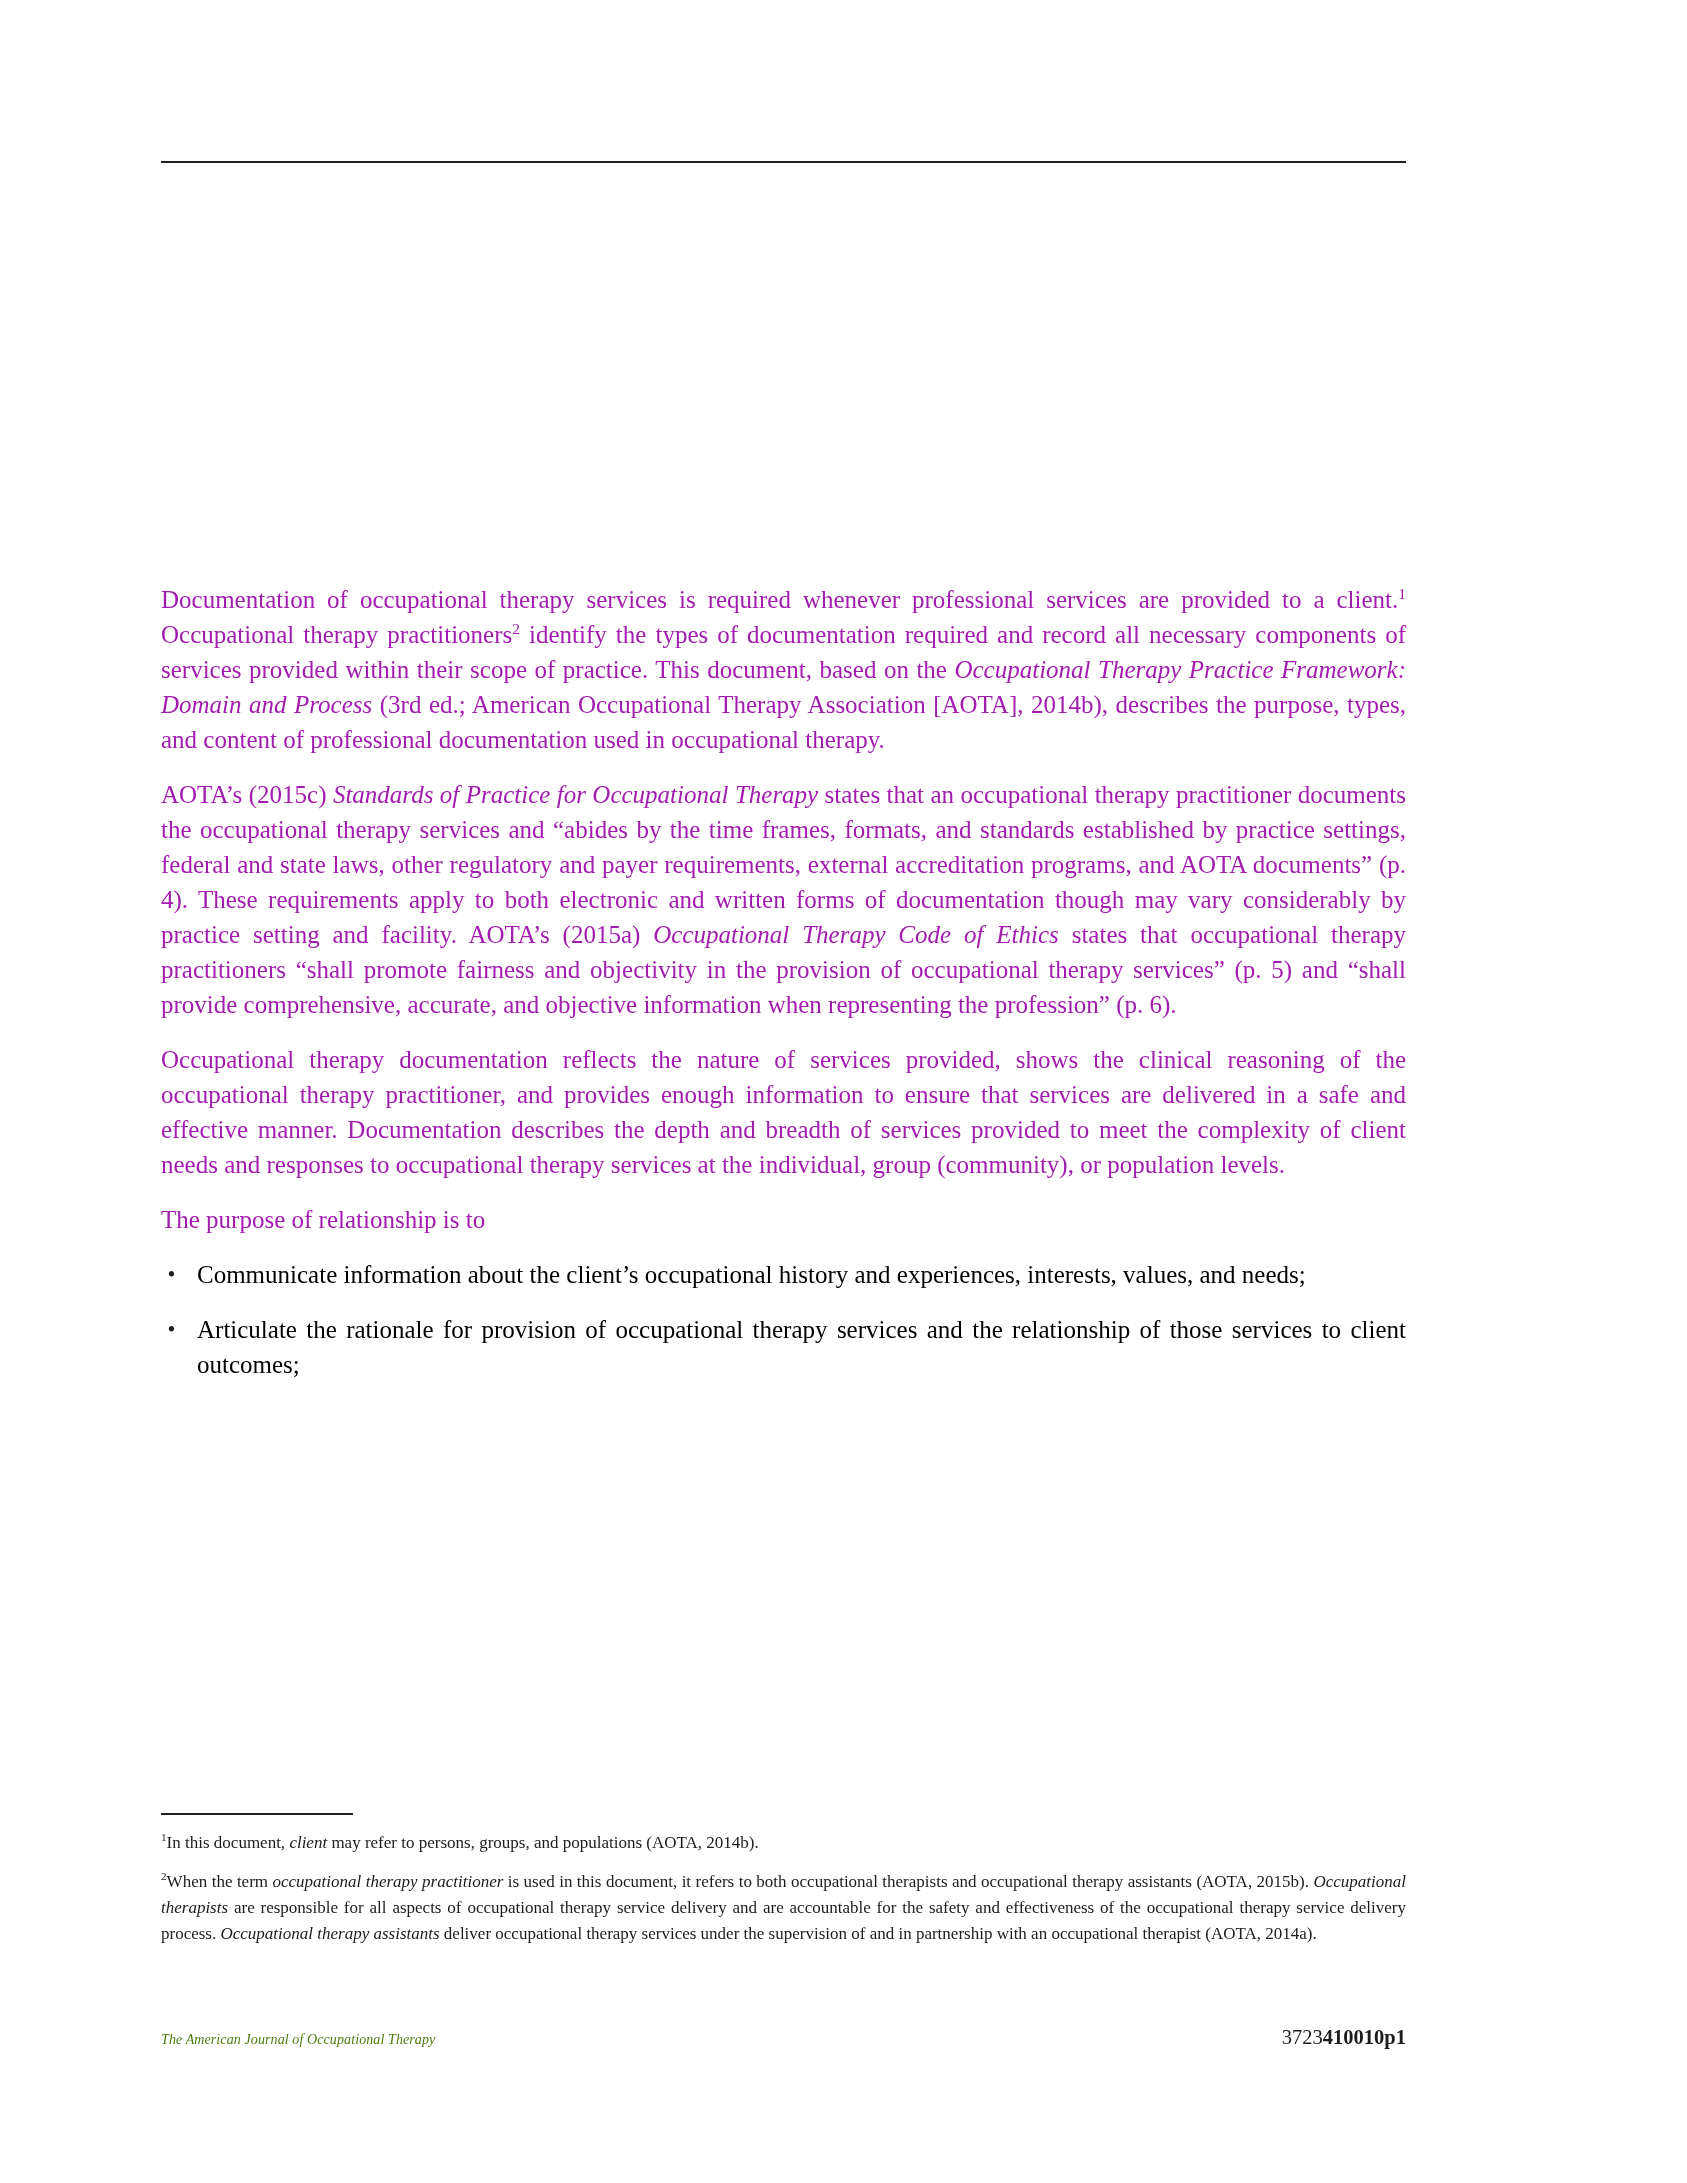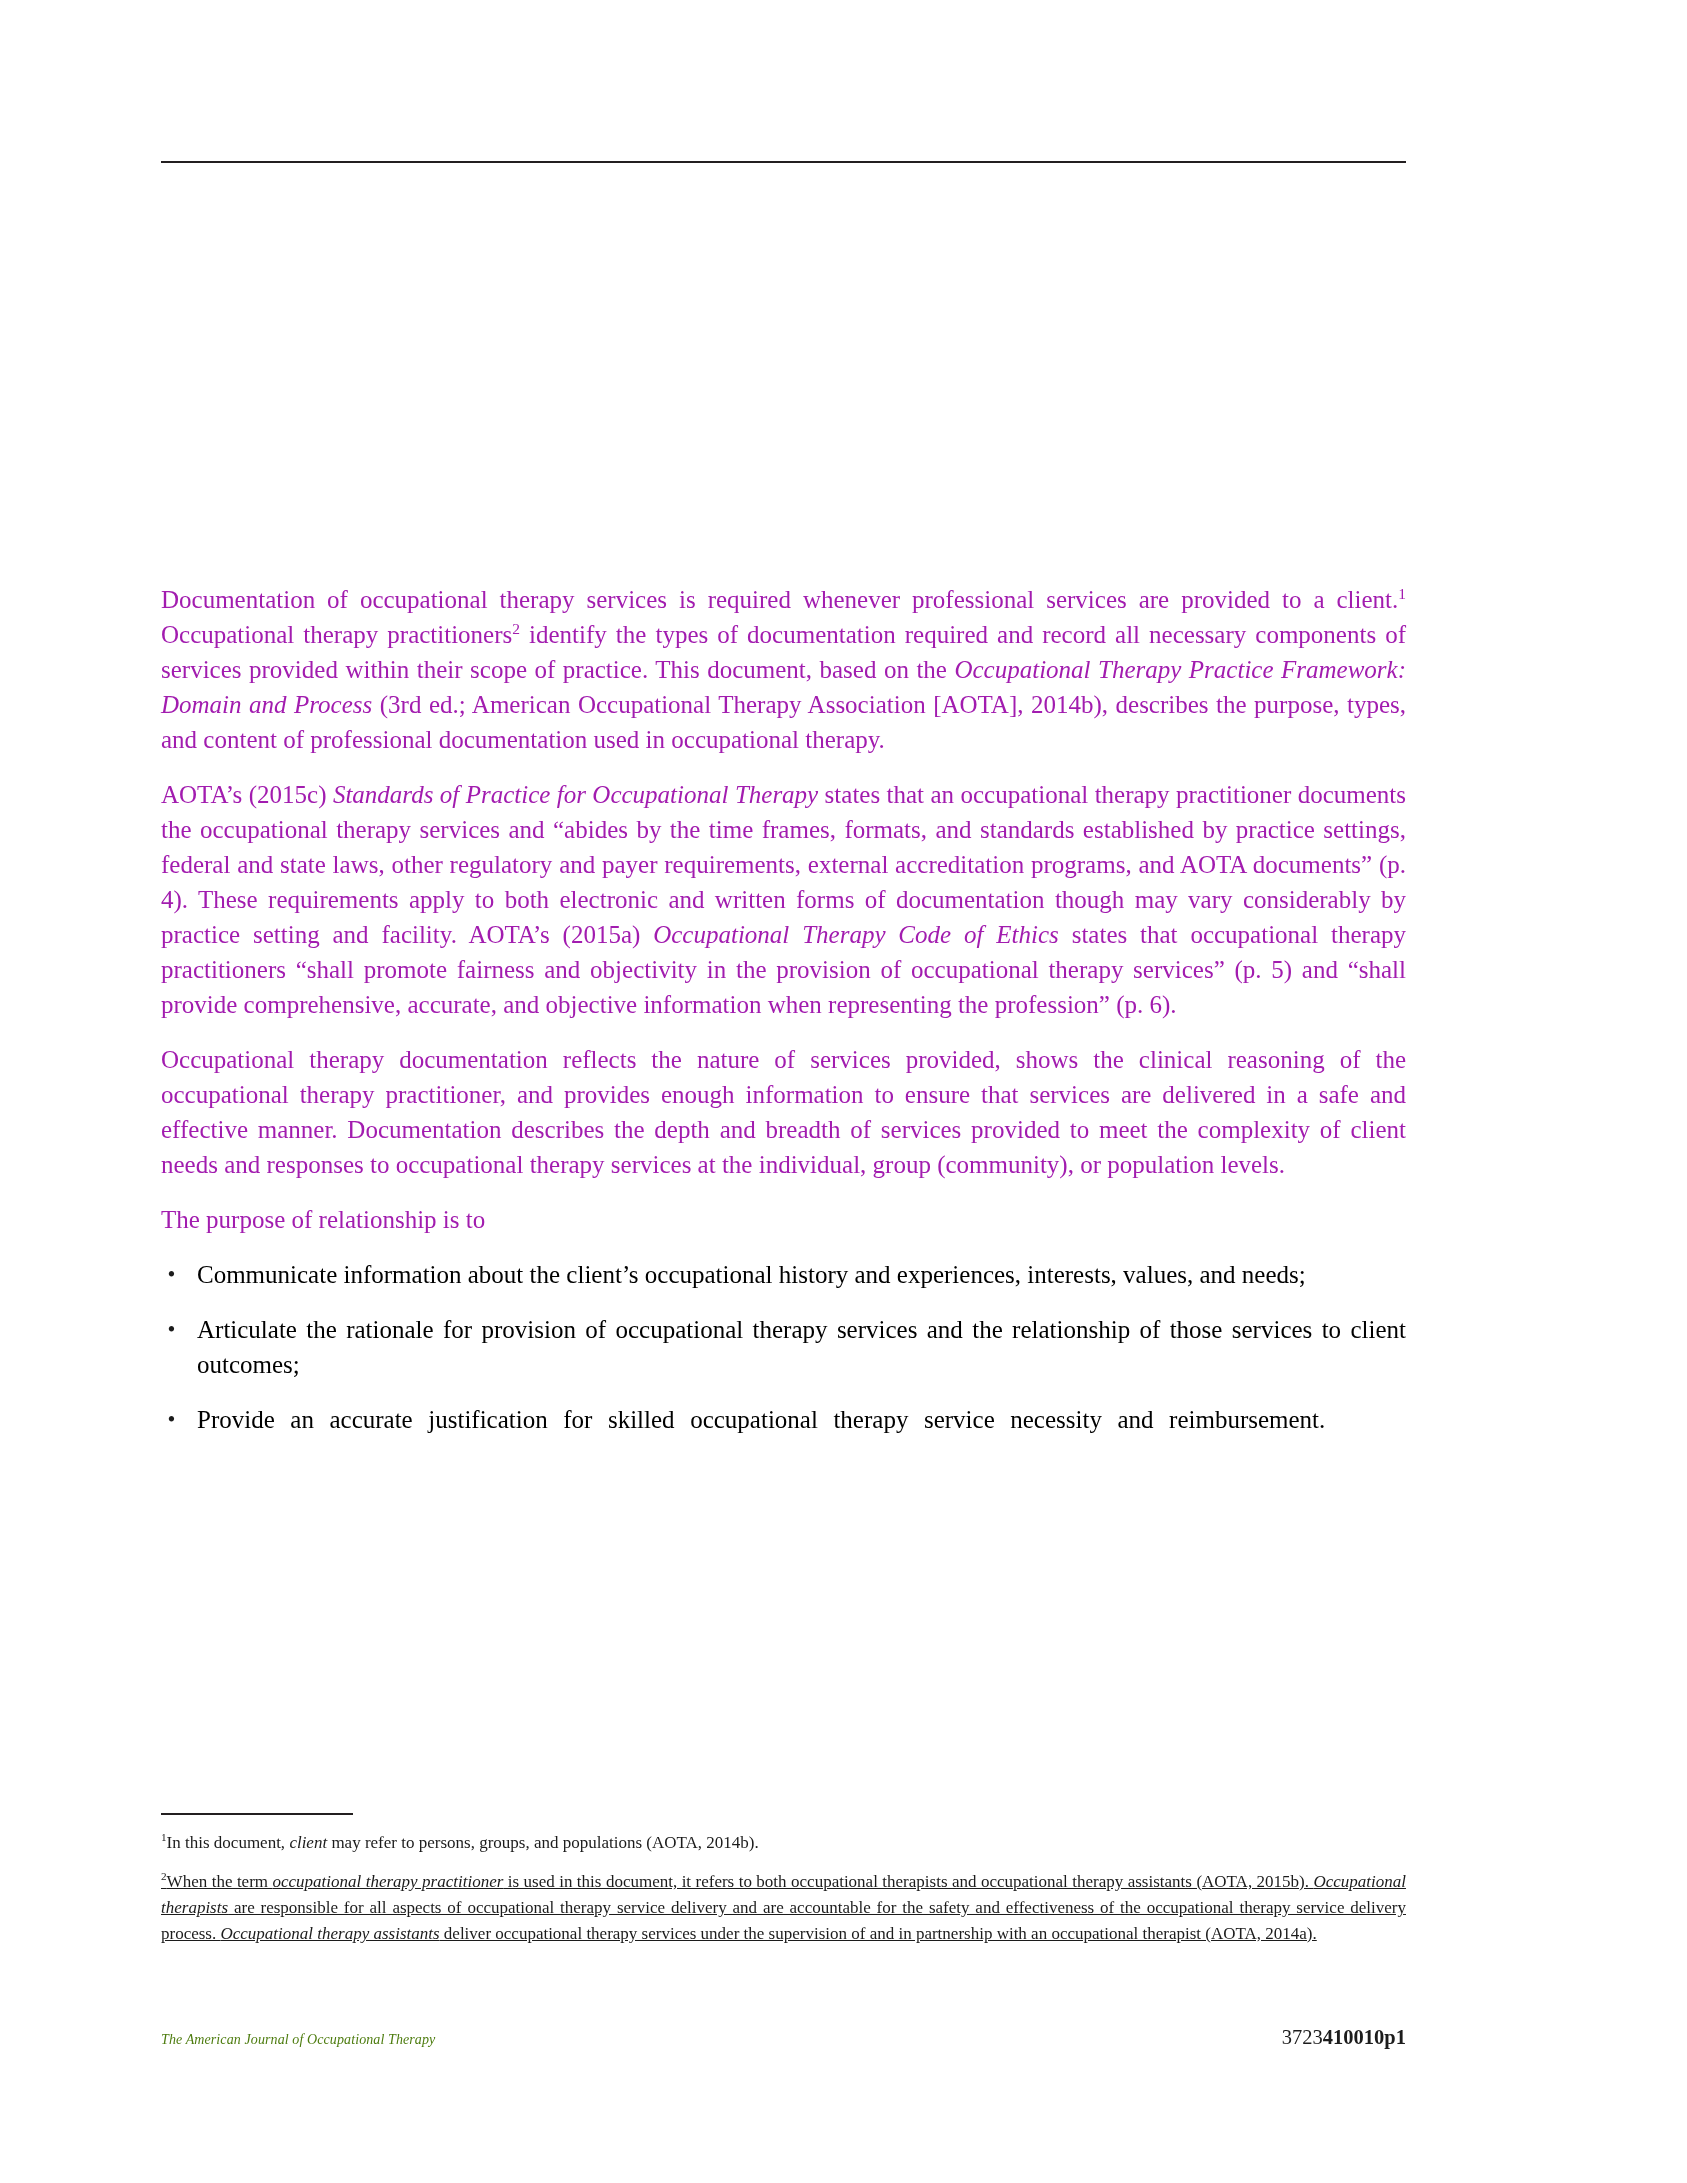--- a/index.html
+++ b/index.html
@@ -125,21 +125,21 @@
     background: #231f20;
     margin-bottom: 14.6px;
   }
   p.footnote {
     margin: 0 0 13.2px 0;
     font-size: 17px;
     line-height: 26px;
     text-align: justify;
     color: #1c1c1c;
   }
-  p.footnote:last-child { margin-bottom: 4px; text-decoration: underline; }
+  p.footnote:last-child { margin-bottom: 4px; }
   p.footnote sup {
     font-size: 0.66em;
     vertical-align: super;
     line-height: 0;
   }
 
   
   .page-footer {
     position: absolute;
     left: 161px;
@@ -176,23 +176,20 @@
 
     <p class="para">AOTA’s (2015c) <em class="it">Standards of Practice for Occupational Therapy</em> states that an occupational therapy practitioner documents the occupational therapy services and “abides by the time frames, formats, and standards established by practice settings, federal and state laws, other regulatory and payer requirements, external accreditation programs, and AOTA documents” (p. 4). These requirements apply to both electronic and written forms of documentation though may vary considerably by practice setting and facility. AOTA’s (2015a) <em class="it">Occupational Therapy Code of Ethics</em> states that occupational therapy practitioners “shall promote fairness and objectivity in the provision of occupational therapy services” (p. 5) and “shall provide comprehensive, accurate, and objective information when representing the profession” (p. 6).</p>
 
     <p class="para">Occupational therapy documentation reflects the nature of services provided, shows the clinical reasoning of the occupational therapy practitioner, and provides enough information to ensure that services are delivered in a safe and effective manner. Documentation describes the depth and breadth of services provided to meet the complexity of client needs and responses to occupational therapy services at the individual, group (community), or population levels.</p>
 
     <p class="para">The purpose of relationship is to</p>
 
     <ul class="purpose-list">
       <li>Communicate information about the client’s occupational history and experiences, interests, values, and needs;</li>
       <li>Articulate the rationale for provision of occupational therapy services and the relationship of those services to client outcomes;</li>
-      <li class="spread">
-          <span class="spread-line">Provide an accurate justification for skilled occupational therapy service necessity and reimbursement.</span>
-        </li>
     </ul>
 
   </div>
 
   <div class="footnotes">
     <div class="fn-rule"></div>
     <p class="footnote"><sup>1</sup>In this document, <em class="it">client</em> may refer to persons, groups, and populations (AOTA, 2014b).</p>
     <p class="footnote"><sup>2</sup>When the term <em class="it">occupational therapy practitioner</em> is used in this document, it refers to both occupational therapists and occupational therapy assistants (AOTA, 2015b). <em class="it">Occupational therapists</em> are responsible for all aspects of occupational therapy service delivery and are accountable for the safety and effectiveness of the occupational therapy service delivery process. <em class="it">Occupational therapy assistants</em> deliver occupational therapy services under the supervision of and in partnership with an occupational therapist (AOTA, 2014a).</p>
   </div>
 

